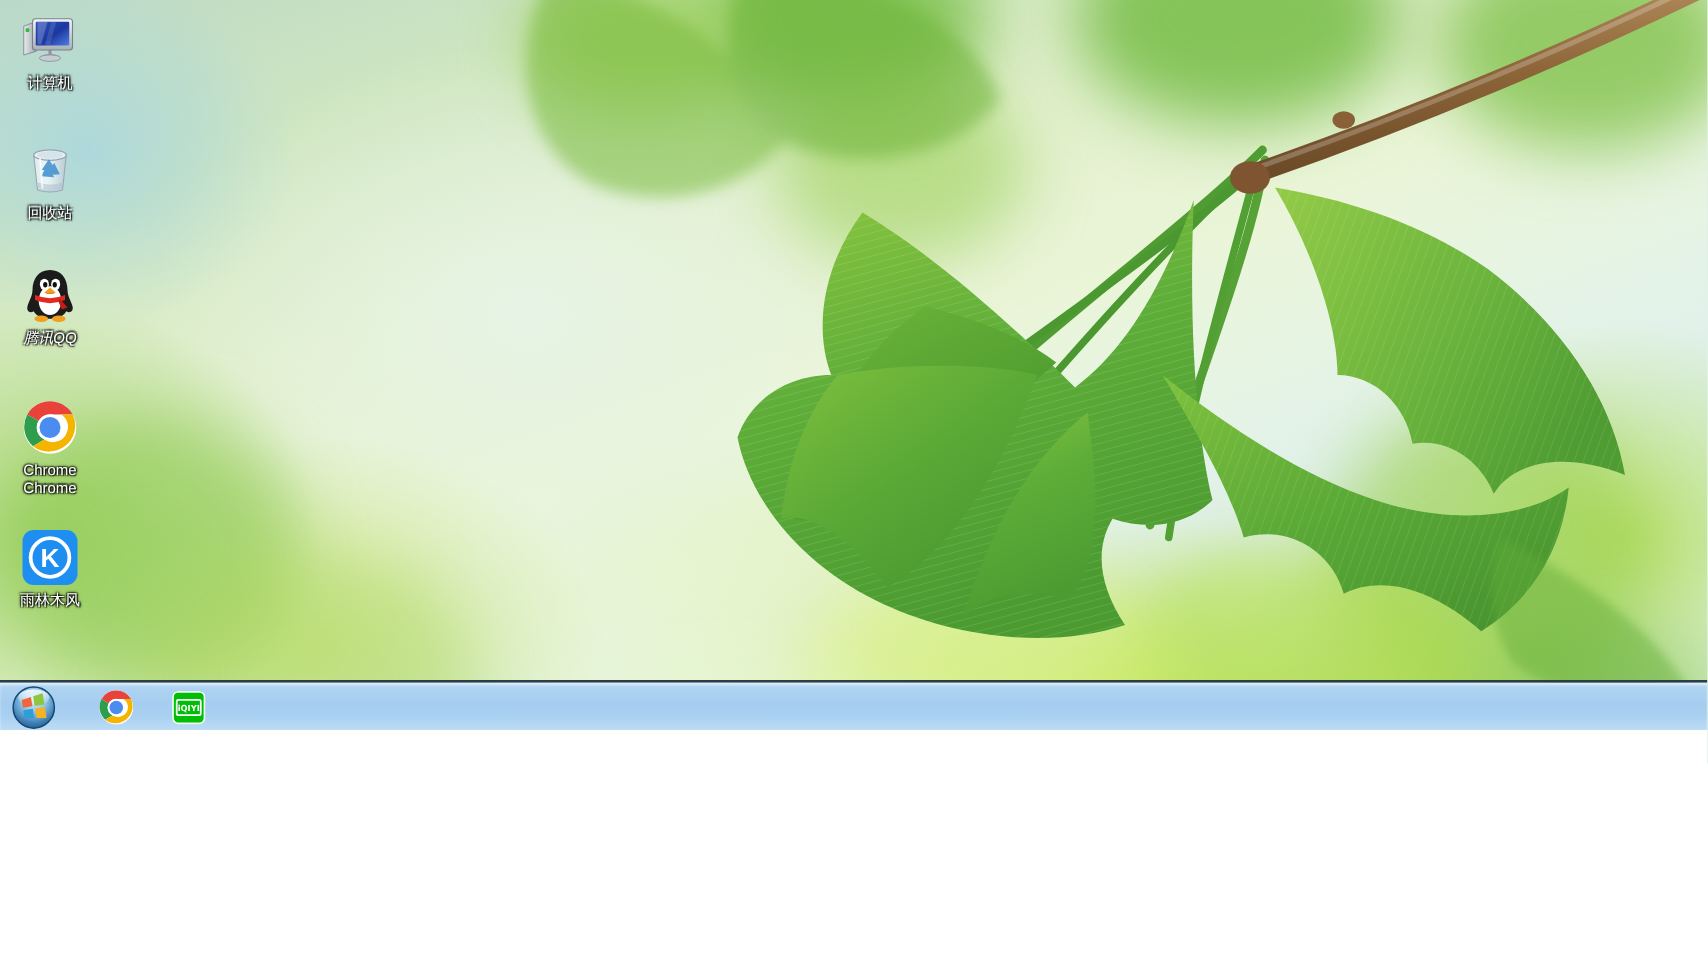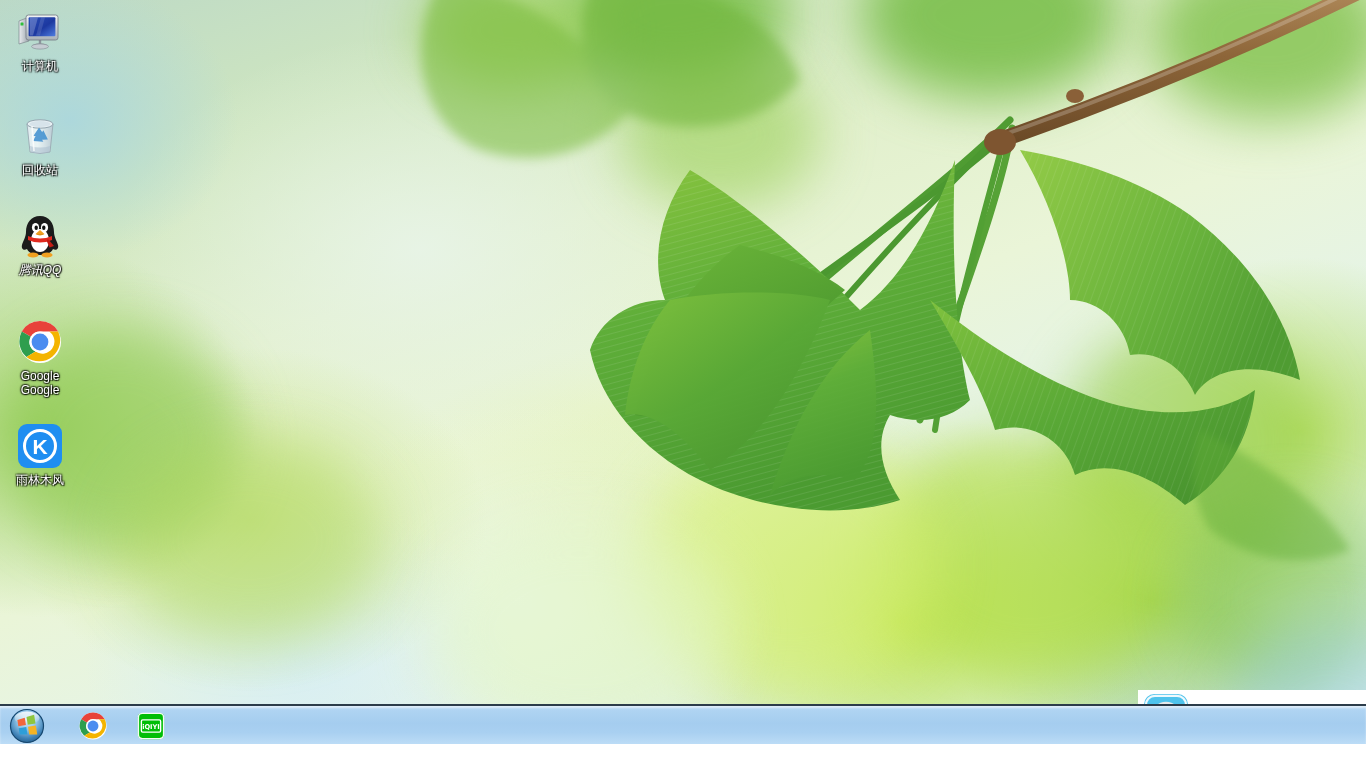--- a/index.html
+++ b/index.html
@@ -3,21 +3,21 @@
 <meta charset="utf-8">
 <style>
   html, body {
     margin: 0; padding: 0;
     width: 1366px; height: 768px;
     overflow: hidden;
     font-family: "Liberation Sans", sans-serif;
   }
   #screen {
     position: relative;
-    width: 1366px; height: 744px;
+    width: 1366px; height: 584px;
     overflow: hidden;
     background: #cfe8d8;
   }
 
   
   #wallpaper {
     position: absolute; inset: 0;
     background:
       radial-gradient(ellipse 240px 200px at 70px 120px, rgba(168,214,224,0.85) 0%, rgba(168,214,224,0) 70%),
       radial-gradient(ellipse 300px 260px at 40px 430px, rgba(150,206,86,0.80) 0%, rgba(150,206,86,0) 72%),
@@ -387,21 +387,21 @@
       <div class="glyph">
         <svg viewBox="0 0 48 48" width="48" height="48">
           <circle cx="24" cy="24" r="21" fill="#ffffff"></circle>
           <path d="M24 3 A21 21 0 0 1 42.2 13.5 L24 13.5 A10.5 10.5 0 0 0 14.9 18.8 L5.8 13.5 A21 21 0 0 1 24 3 Z" fill="#e8423a"></path>
           <path d="M5.8 13.5 L14.9 18.8 A10.5 10.5 0 0 0 19.5 33.6 L10.4 39 A21 21 0 0 1 5.8 13.5 Z" fill="#2e9e4e"></path>
           <path d="M42.2 13.5 A21 21 0 0 1 10.4 39 L19.5 33.6 A10.5 10.5 0 0 0 33.1 13.5 Z" fill="#f4b400"></path>
           <circle cx="24" cy="24" r="10.6" fill="#ffffff"></circle>
           <circle cx="24" cy="24" r="8.4" fill="#4a8cf0"></circle>
         </svg>
       </div>
-      <div class="lbl">Google Google</div>
+      <div class="lbl">Chrome Chrome</div>
     </div>
 
     <div class="desk-icon" style="top:422px;">
       <div class="glyph">
         <svg viewBox="0 0 48 48" width="48" height="48">
           <rect x="2" y="2" width="44" height="44" rx="9" fill="#1f8ef1"></rect>
           <circle cx="24" cy="24" r="15.5" fill="none" stroke="#ffffff" stroke-width="3"></circle>
           <text x="24" y="31.5" text-anchor="middle" font-family="Liberation Sans, sans-serif" font-size="21" font-weight="bold" fill="#ffffff">K</text>
         </svg>
       </div>

